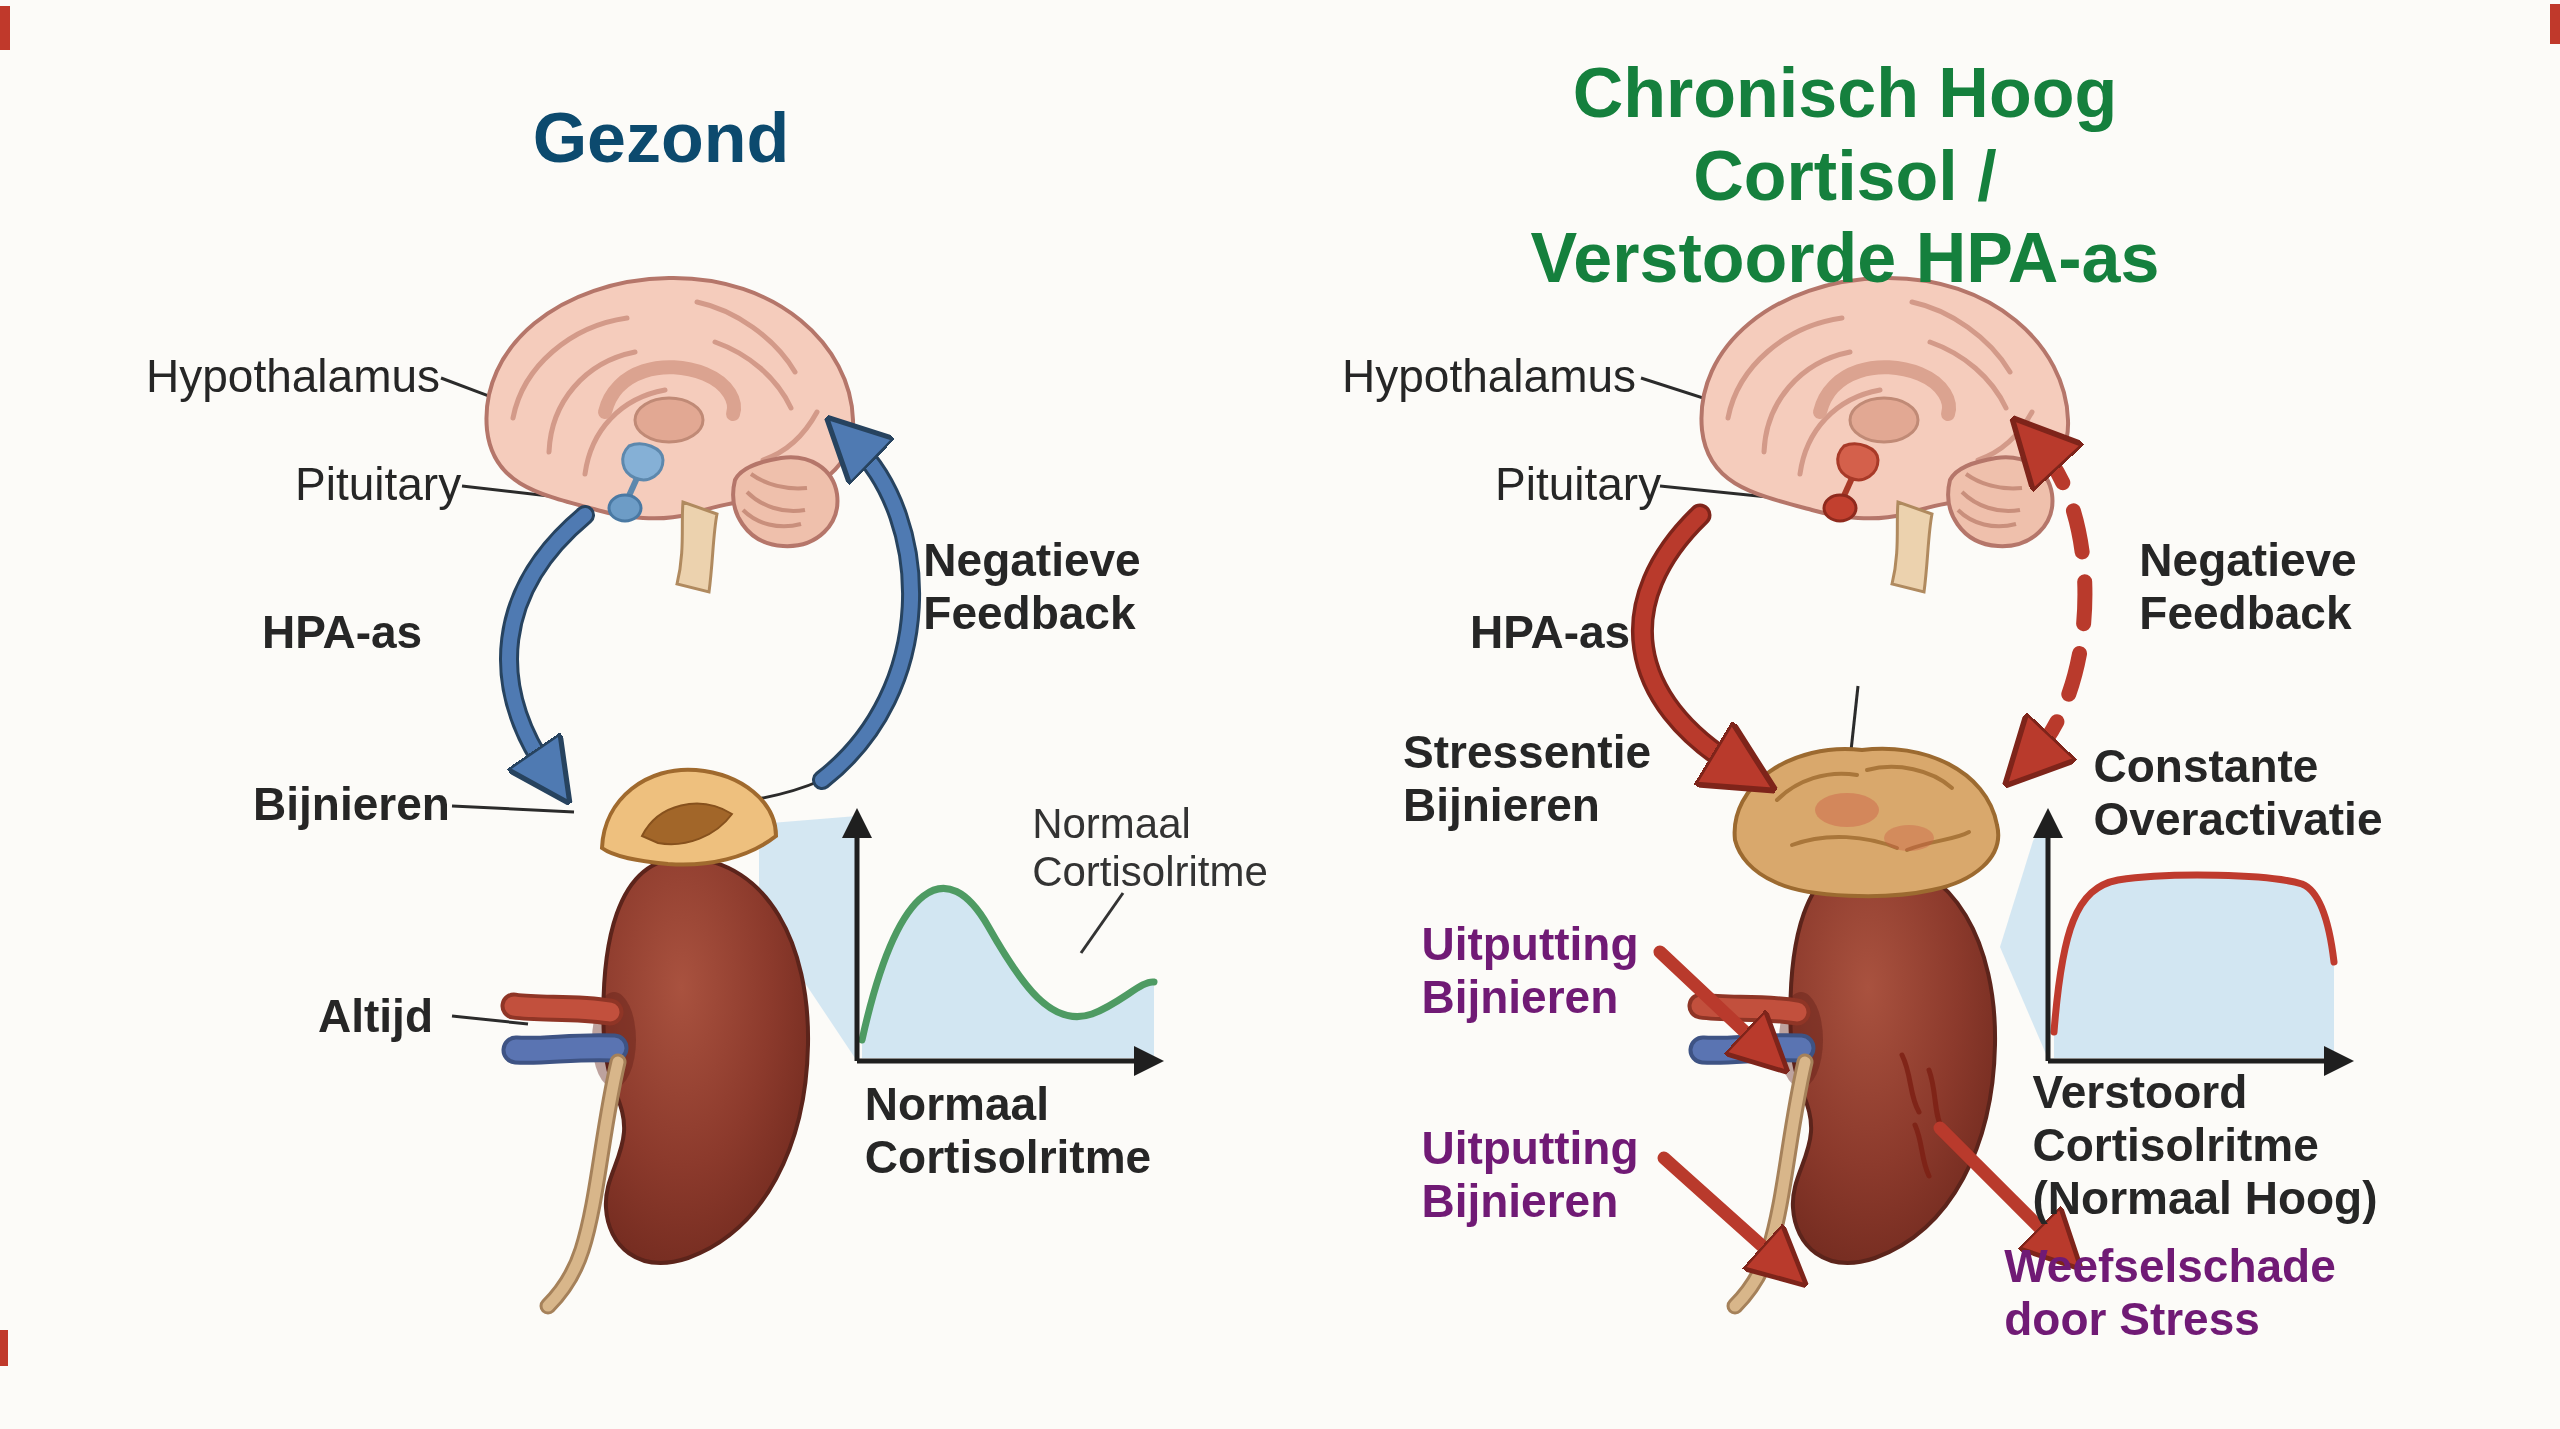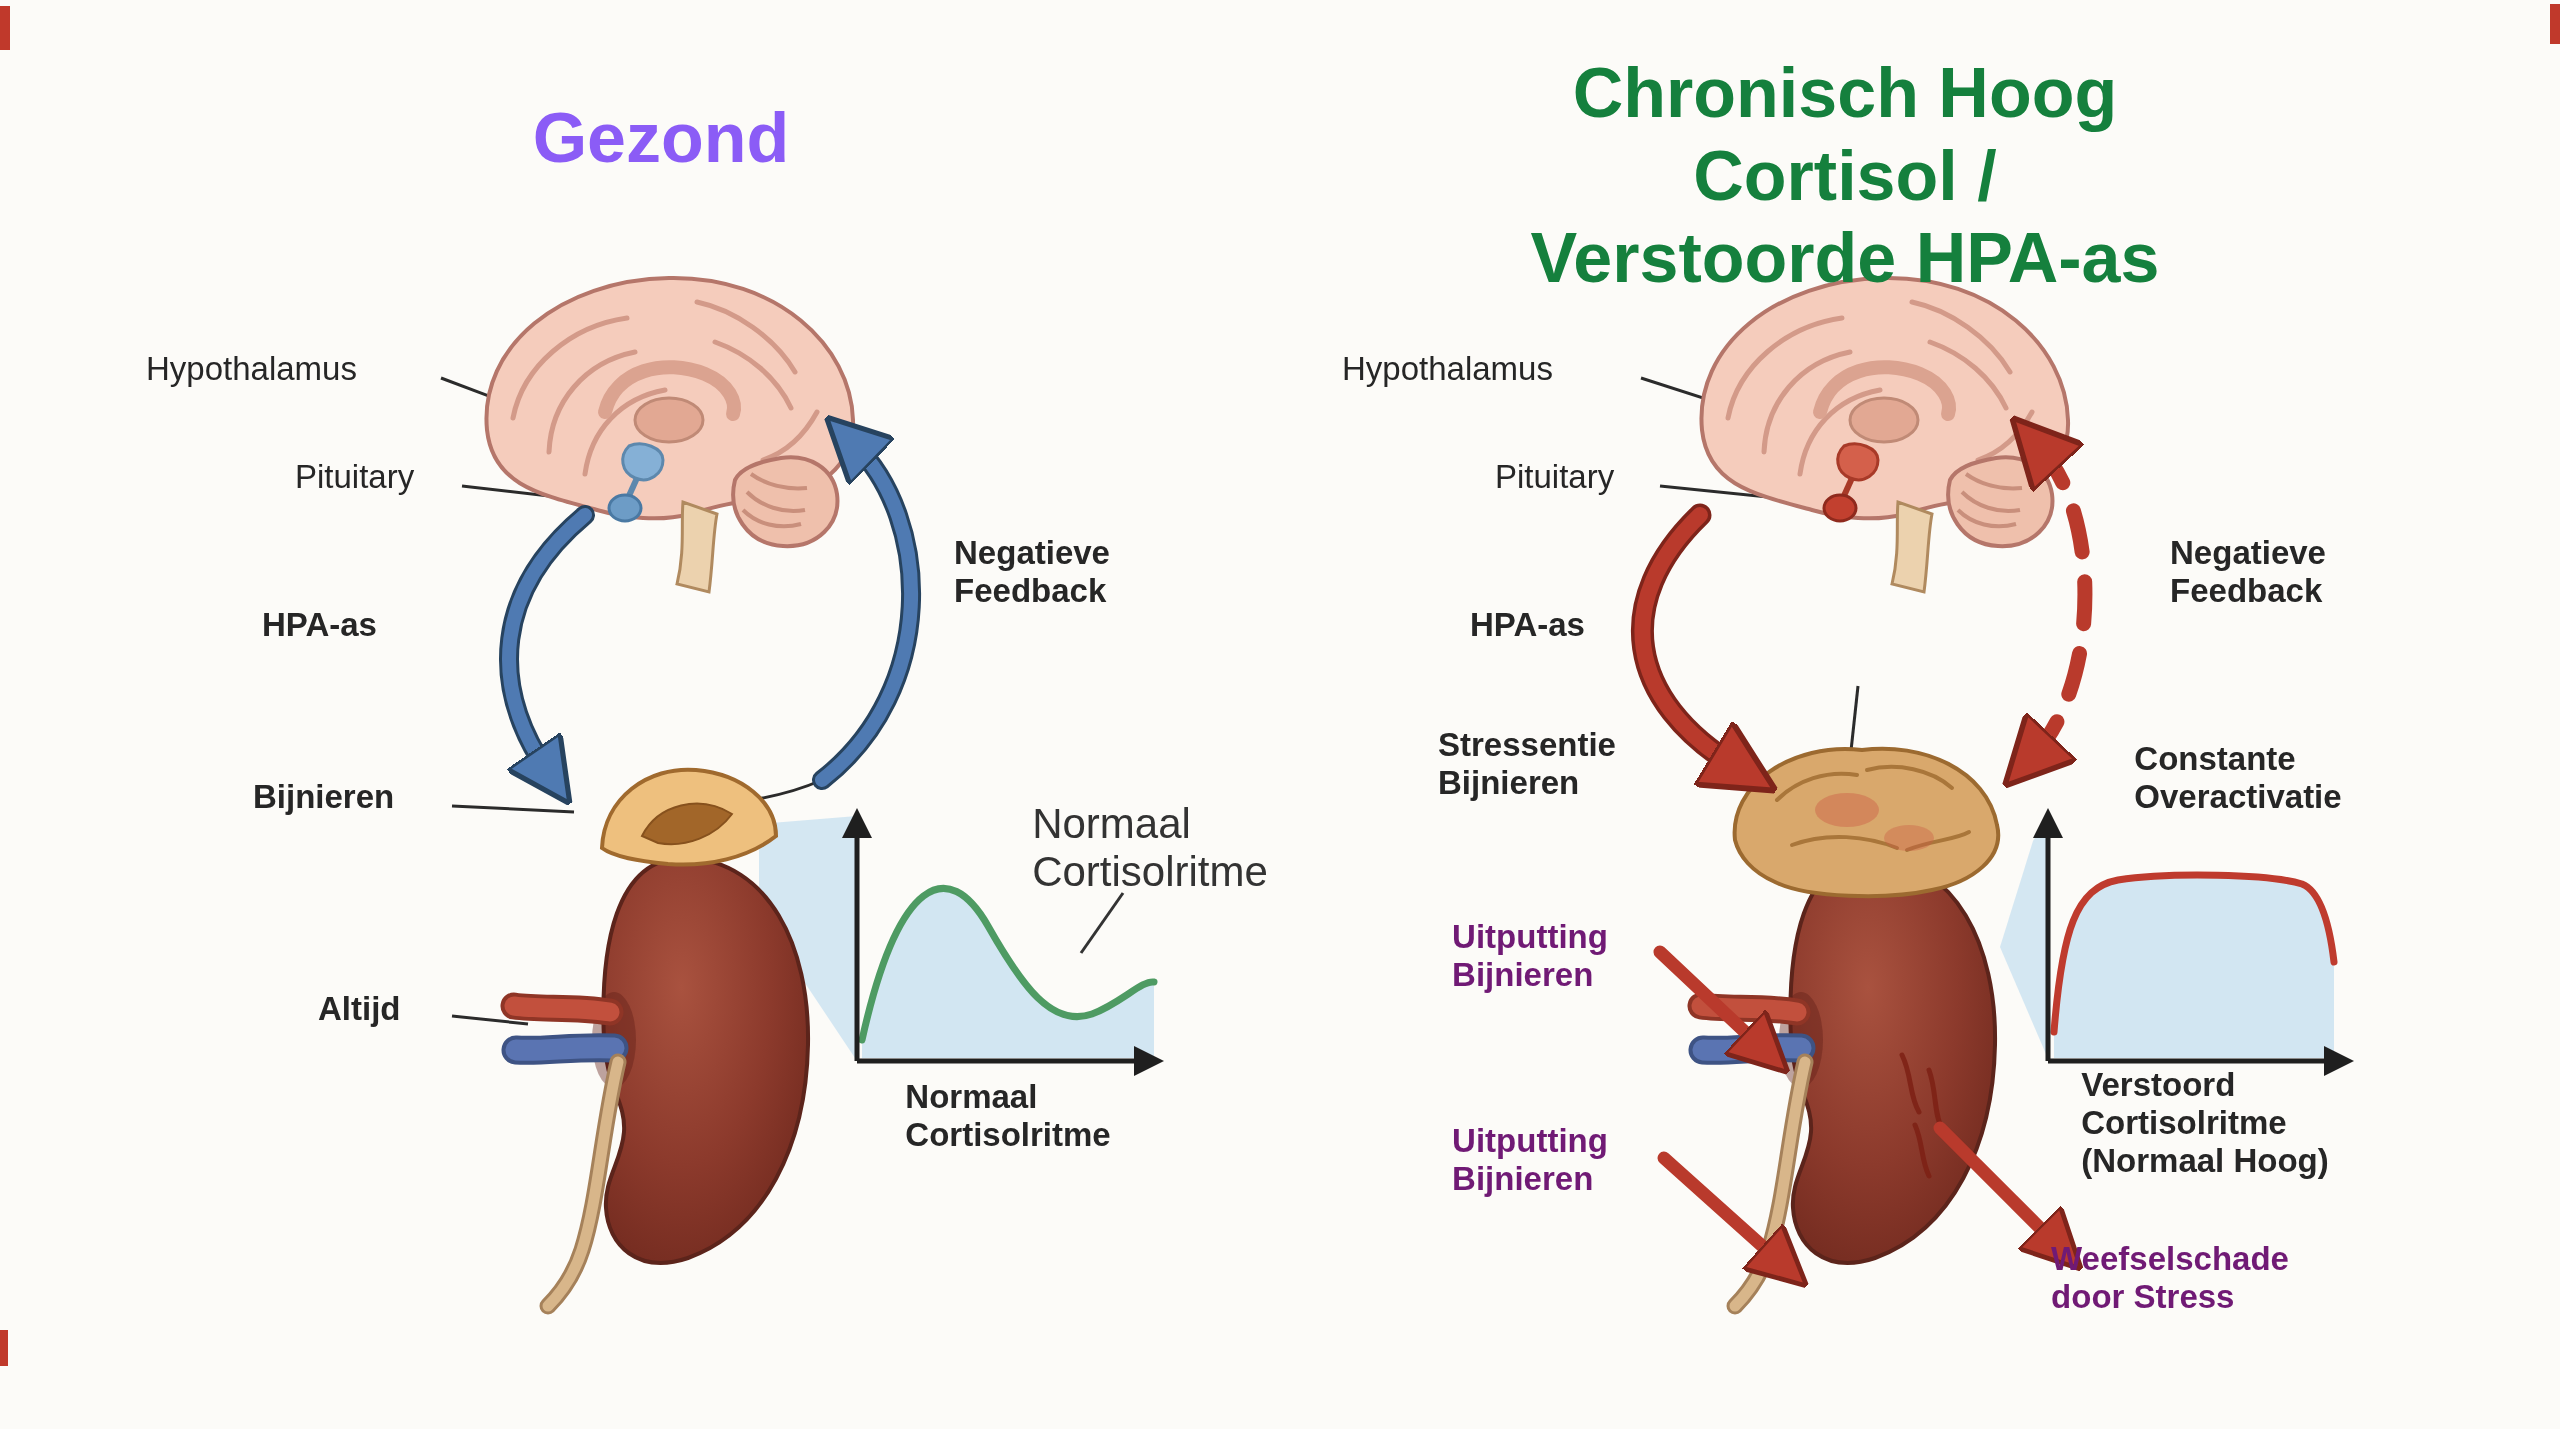--- a/index.html
+++ b/index.html
@@ -1,24 +1,24 @@
 <!DOCTYPE html>
 <html><head>
 <meta charset="utf-8">
 <style>
   html,body{margin:0;padding:0;background:#e8e8e8;}
   .canvas{position:relative;width:2560px;height:1429px;background:#fcfbf8;
           font-family:"Liberation Sans",sans-serif;overflow:hidden;}
   .overlay{position:absolute;left:0;top:0;width:2560px;height:1429px;}
-  .lbl{position:absolute;font-size:33px;color:#262626;white-space:pre-line;line-height:1.15;}
+  .lbl{position:absolute;font-size:46px;color:#262626;white-space:pre-line;line-height:1.15;}
   .b{font-weight:700;}
   .ctr{transform:translateX(-50%);text-align:left;}
   .redtxt{color:#701a75;}
   .title{position:absolute;font-weight:700;font-size:70px;white-space:pre-line;}
-  .title-green{color:#8b5cf6;}
+  .title-green{color:#0c4a6e;}
   .title-red{color:#15803d;text-align:center;line-height:1.18;}
   .annot{font-size:42px;color:#333;font-weight:500;}
 </style>
 </head>
 <body>
 
 <div class="canvas">
 
   <svg class="overlay" viewBox="0 0 2560 1429">
     <defs>

